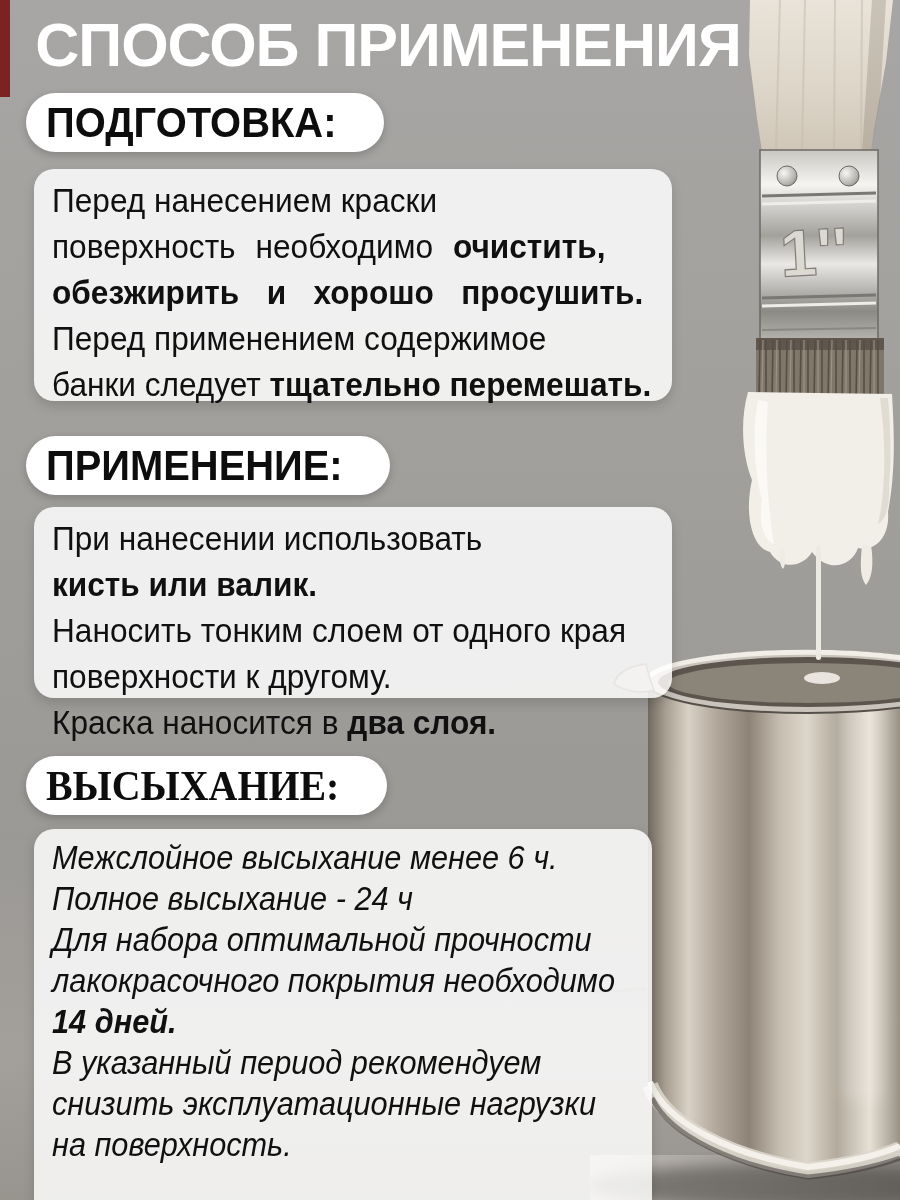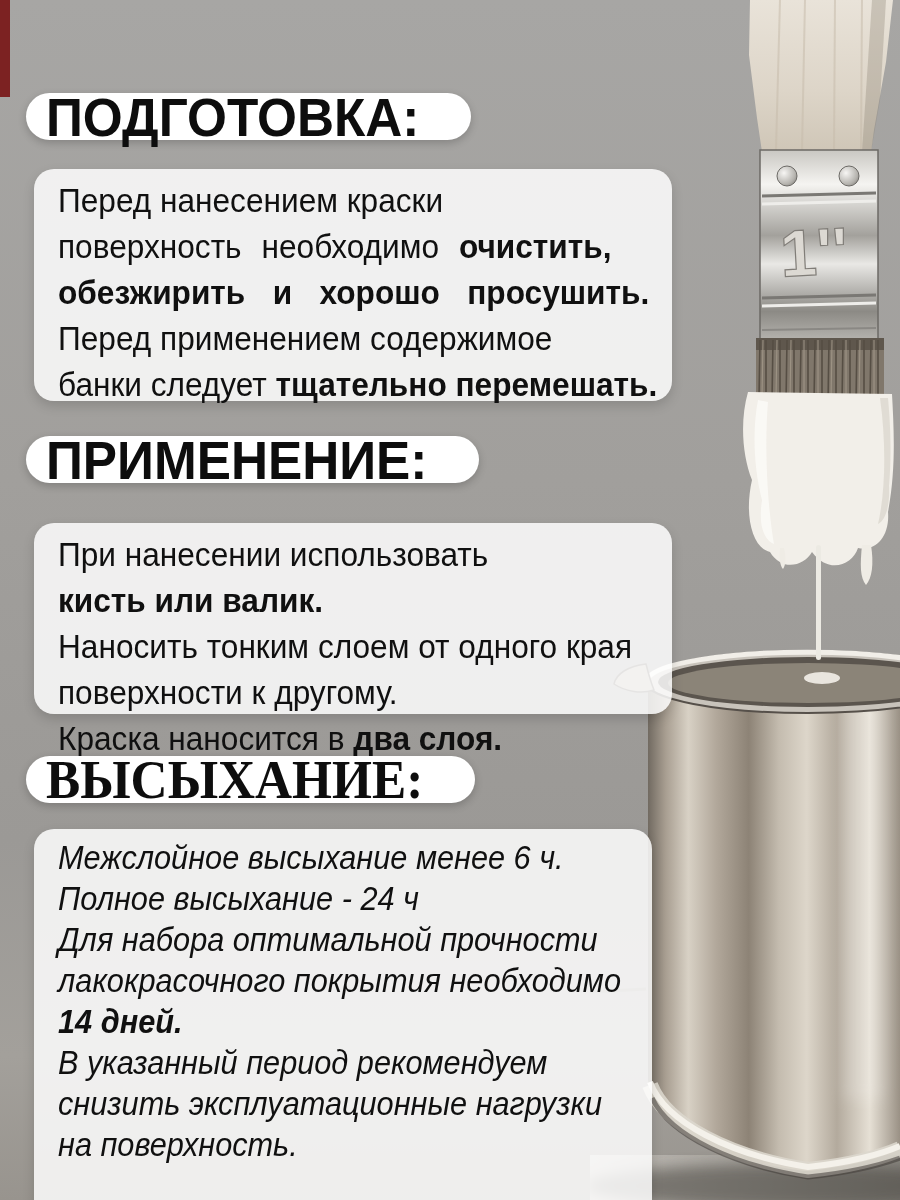--- a/index.html
+++ b/index.html
@@ -10,33 +10,33 @@
   }
   .photo-svg{position:absolute;left:590px;top:0;width:310px;height:1200px;z-index:1;}
   .red-bar{position:absolute;left:0;top:0;width:10px;height:97px;background:#7c2222;z-index:3;}
   .title{
     position:absolute;top:12px;left:8px;width:760px;z-index:2;
     text-align:center;font-size:61px;line-height:66px;font-weight:800;color:#ffffff;
     letter-spacing:-1px;white-space:nowrap;
   }
   .section{position:absolute;left:0;top:0;width:100%;z-index:2;}
   .pill{
-    position:absolute;left:26px;height:47px;background:#ffffff;border-radius:30px;
+    position:absolute;left:26px;height:59px;background:#ffffff;border-radius:30px;
     display:flex;align-items:center;padding:0 32px 0 20px;
-    font-size:54px;font-weight:800;color:#0d0d0d;white-space:nowrap;
+    font-size:42px;font-weight:800;color:#0d0d0d;white-space:nowrap;
     box-shadow:0 3px 9px rgba(0,0,0,.20);
   }
   .pill-label{display:inline-block;transform:scaleX(.95);transform-origin:0 50%;}
   .box{
     position:absolute;left:34px;background:rgba(255,255,255,.84);border-radius:20px;
-    color:#101010;padding:8px 20px 0 24px;box-shadow:0 5px 12px rgba(0,0,0,.15);
+    color:#101010;padding:8px 20px 0 18px;box-shadow:0 5px 12px rgba(0,0,0,.15);
     box-sizing:border-box;
   }
   .s0 .pill{top:93px;}  .s0 .box{top:169px;width:638px;height:232px;}
-  .s1 .pill{top:436px;text-align:center;} .s1 .box{top:507px;width:638px;height:191px;margin-top:16px;}
+  .s1 .pill{top:436px;text-align:center;} .s1 .box{top:507px;width:638px;height:191px;}
   .s2 .pill{top:756px;font-family:Liberation Serif, serif;} .s2 .box{top:829px;width:618px;height:404px;font-style:italic;}
   .line{white-space:nowrap;transform:scaleX(.93);transform-origin:0 50%;font-weight:400;}
   .s0 .line,.s1 .line{font-size:34px;line-height:46px;}
   .s2 .line{font-size:33px;line-height:41px;}
   .line .b{font-weight:700;}
 </style>
 </head>
 <body>
 
 <div class="stage">
@@ -128,20 +128,21 @@
         <path d="M290,398 C296,440 296,490 288,524 C296,520 300,505 299,486 C302,452 300,420 298,398 Z" fill="#d9d4ca" opacity="0.7"></path>
         <rect x="226" y="545" width="5" height="115" rx="2.5" fill="#eceae3"></rect>
         <path d="M272,545 C270,565 270,578 276,585 C282,578 284,564 281,545 Z" fill="#efece5"></path>
         <path d="M190,548 C189,558 190,566 193,569 C196,565 196,556 194,548 Z" fill="#efece5"></path>
       </g>
     </g>
   </svg>
 
   <div class="red-bar"></div>
 
+  <div class="title">СПОСОБ ПРИМЕНЕНИЯ</div>
 
   <div class="section s0">
     <div class="pill">
       <span class="pill-label">ПОДГОТОВКА:</span>
     </div>
     <div class="box">
         <div class="line"><span>Перед нанесением краски</span></div>
         <div class="line" style="word-spacing: 12px;"><span>поверхность необходимо </span><span class="b">очистить,</span></div>
         <div class="line" style="word-spacing: 20px;"><span class="b">обезжирить и хорошо просушить.</span></div>
         <div class="line"><span>Перед применением содержимое</span></div>

